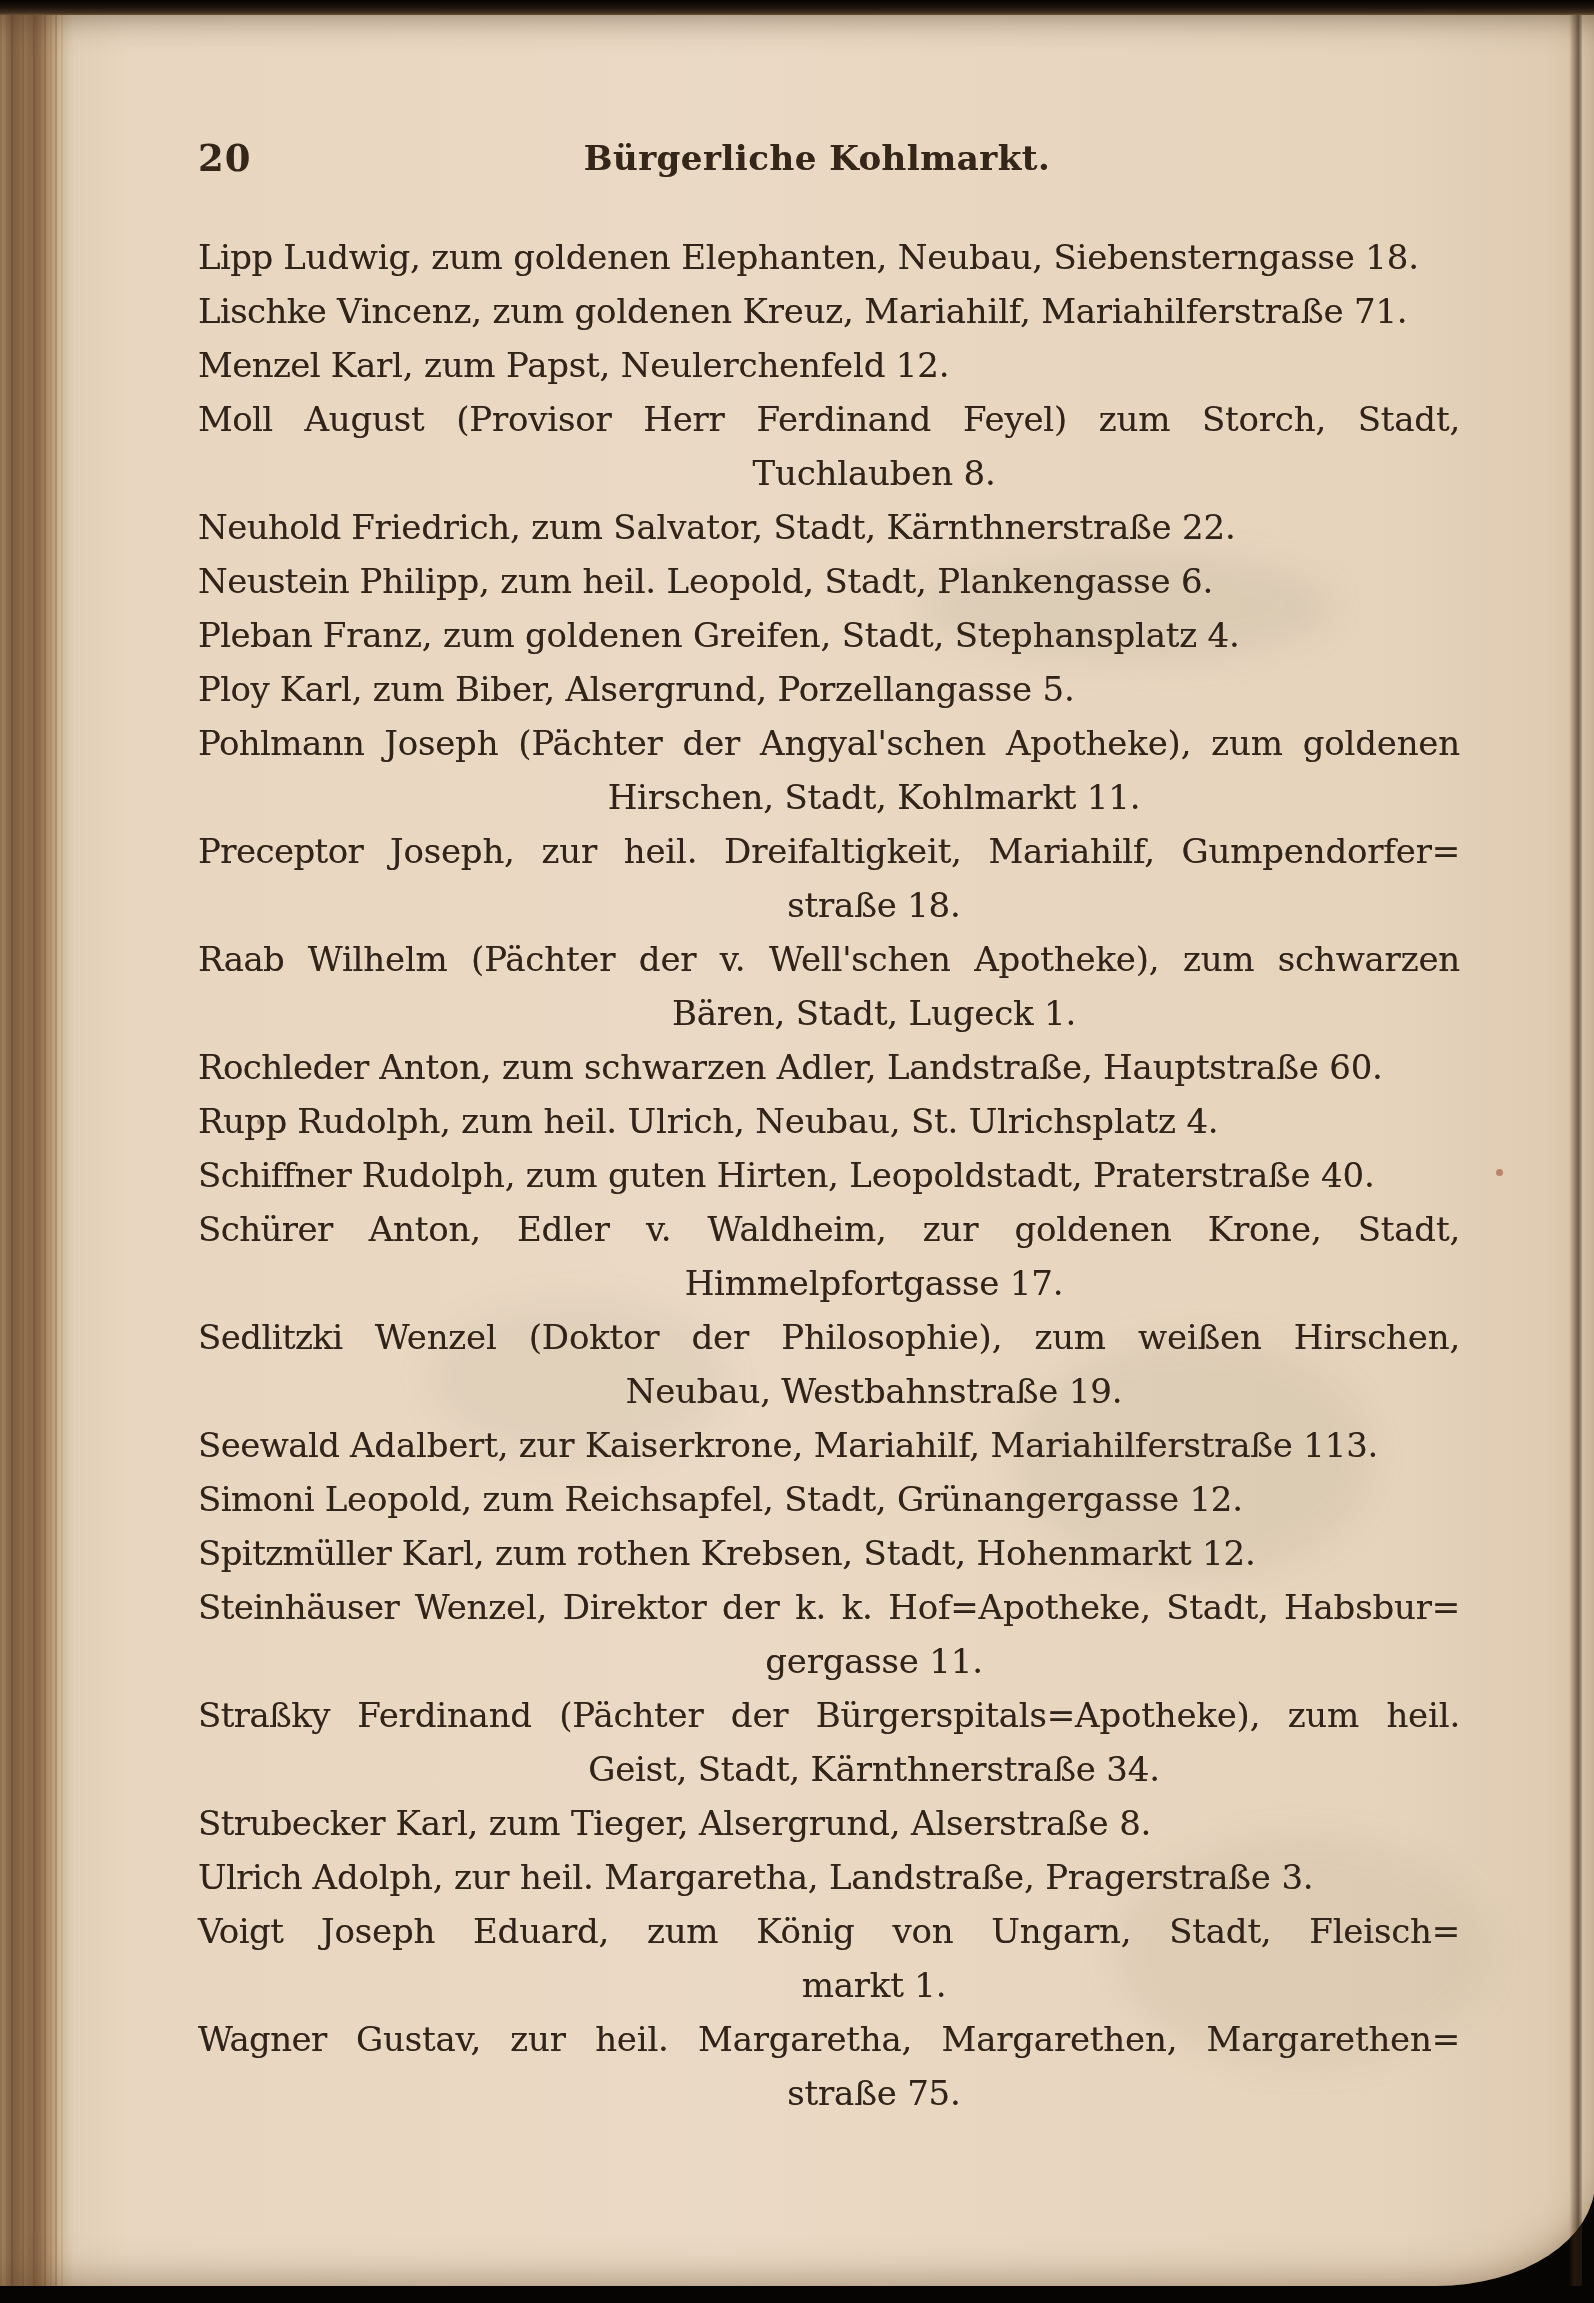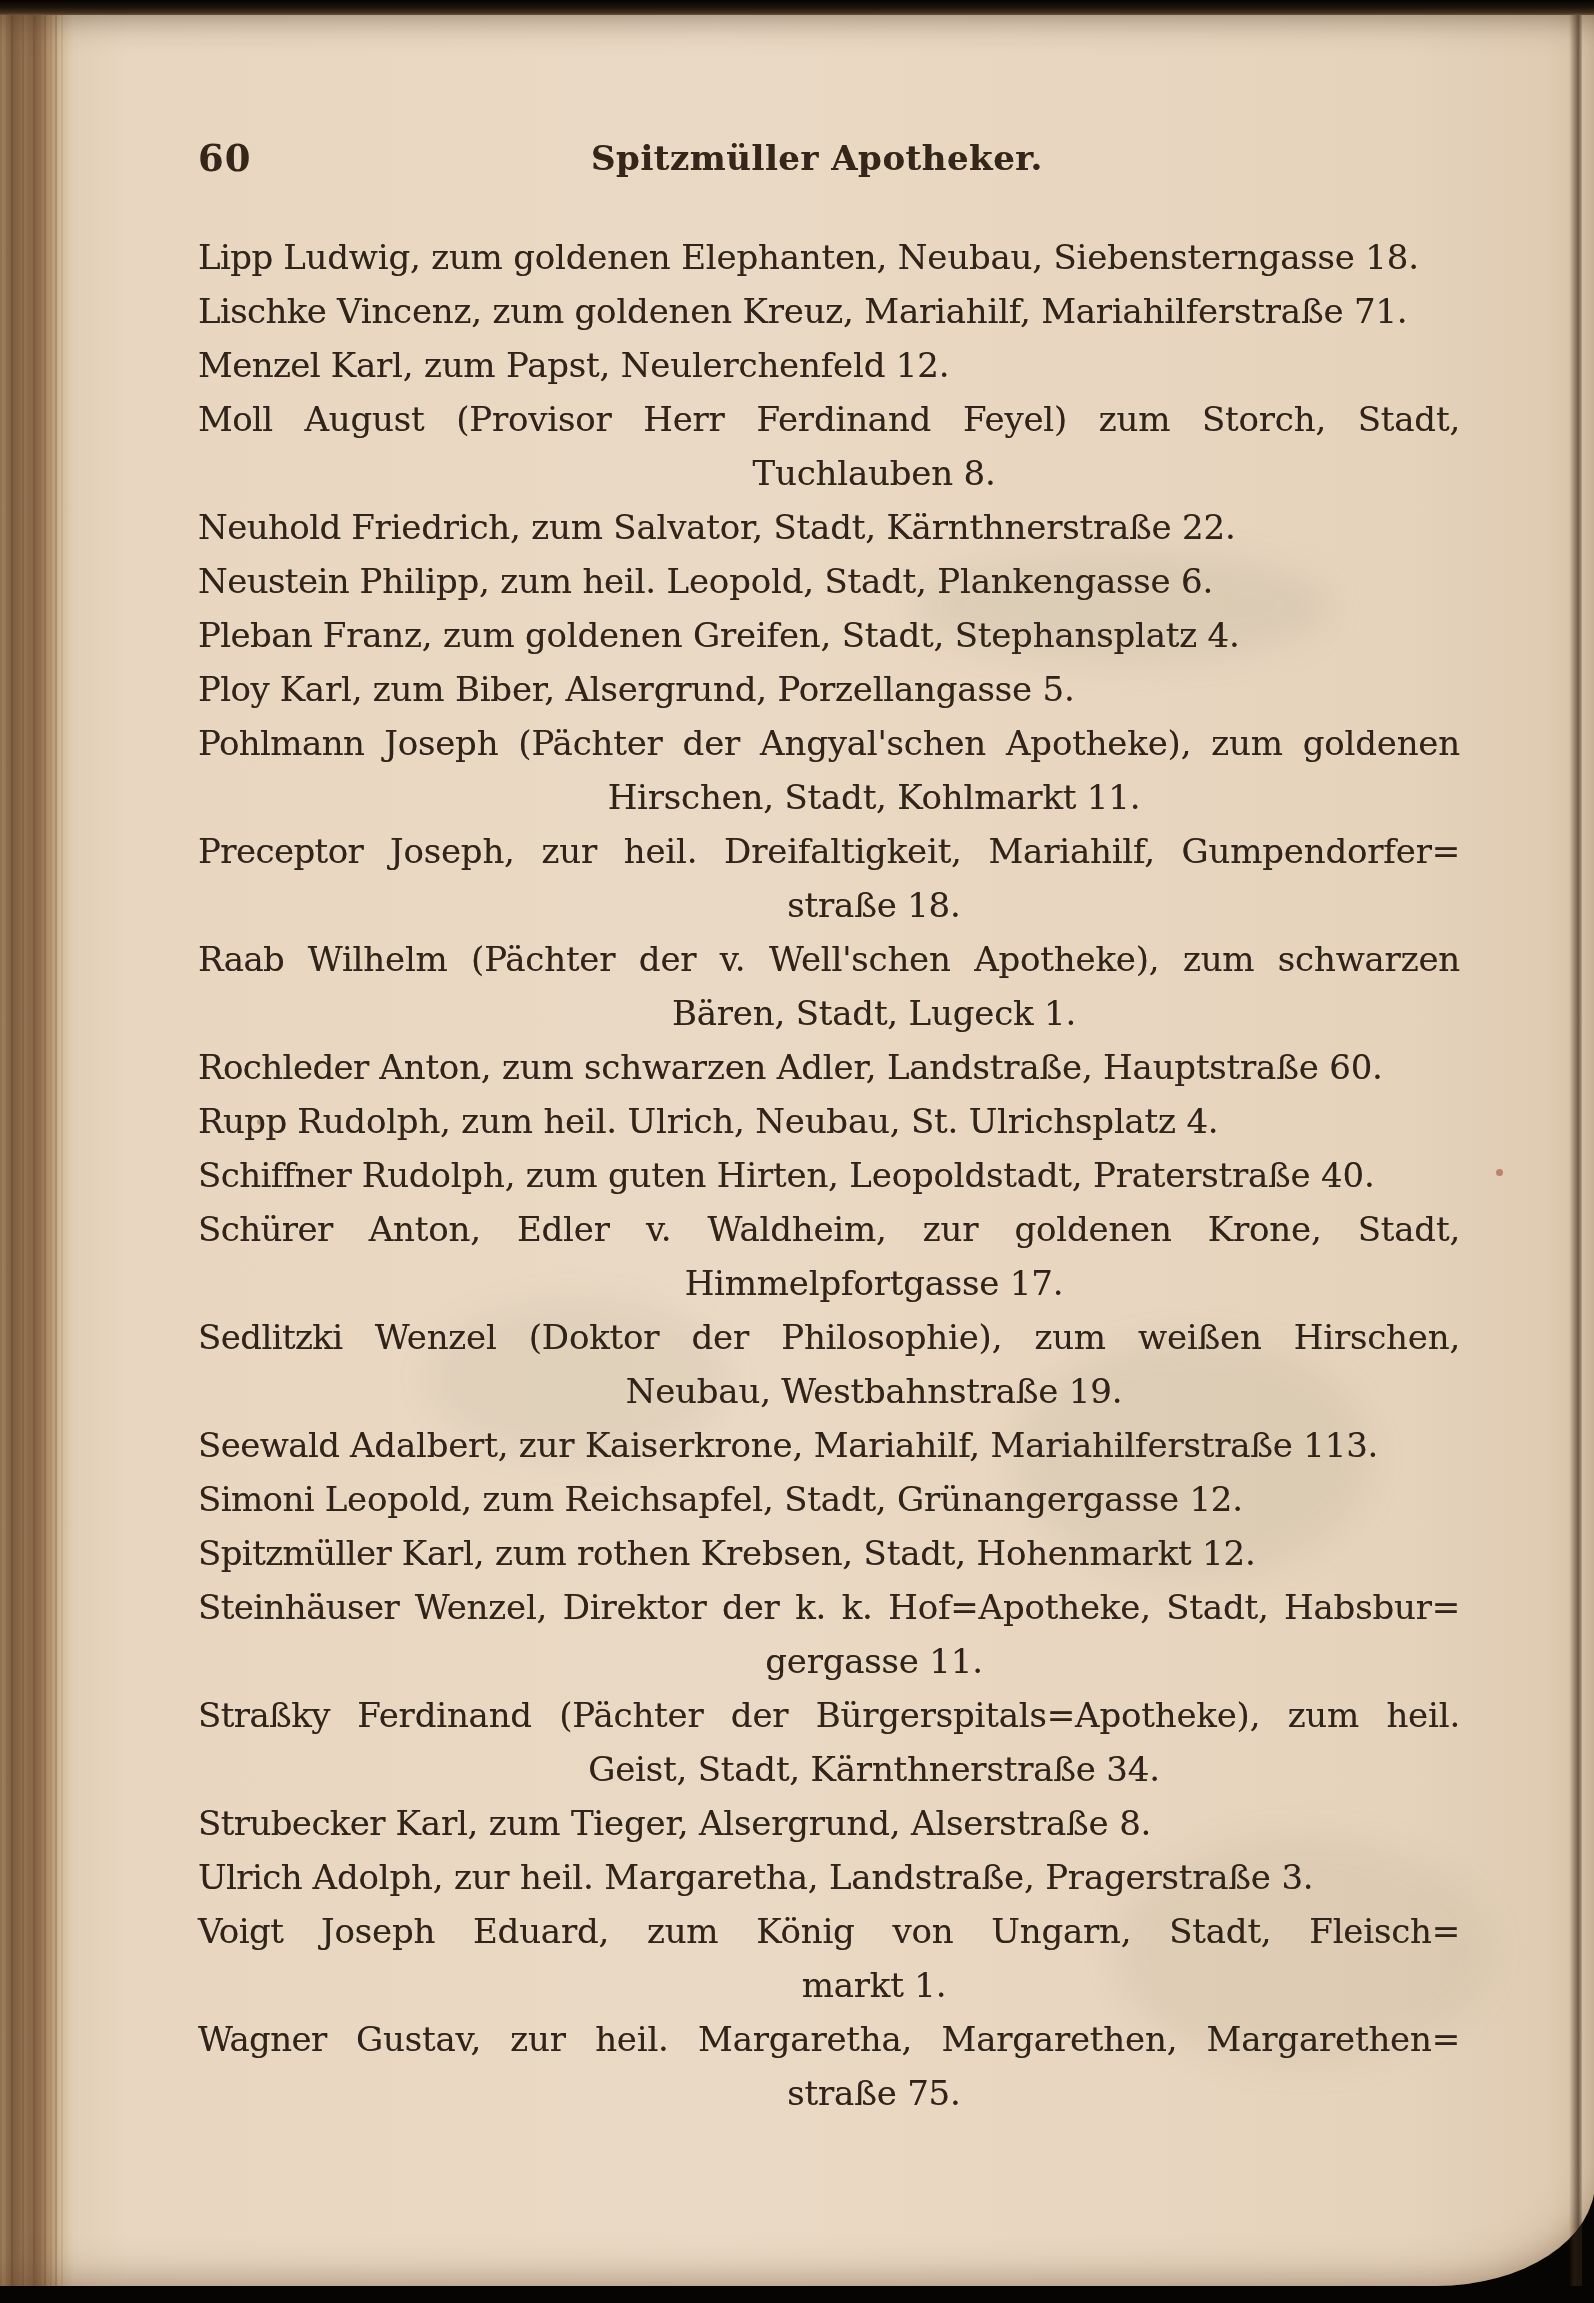--- a/index.html
+++ b/index.html
@@ -62,22 +62,22 @@
     <div class="edge-line"></div>
 
     <div class="smudge sm1"></div>
     <div class="smudge sm2"></div>
     <div class="smudge sm3"></div>
     <div class="smudge sm4"></div>
     <div class="speck sp1"></div>
     <div class="speck sp2"></div>
 
     <div class="header-row">
-      <span class="pagenum">60</span>
-      <span class="running">Spitzmüller Apotheker.</span>
+      <span class="pagenum">20</span>
+      <span class="running">Bürgerliche Kohlmarkt.</span>
     </div>
 
     <div class="entries" id="entries">
         <div class="entry">
           <div class="line first"><span class="name">Lipp</span> Ludwig, zum goldenen Elephanten, Neubau, Siebensterngasse 18.</div>
         </div>
         <div class="entry">
           <div class="line first"><span class="name">Lischke</span> Vincenz, zum goldenen Kreuz, Mariahilf, Mariahilferstraße 71.</div>
         </div>
         <div class="entry">

